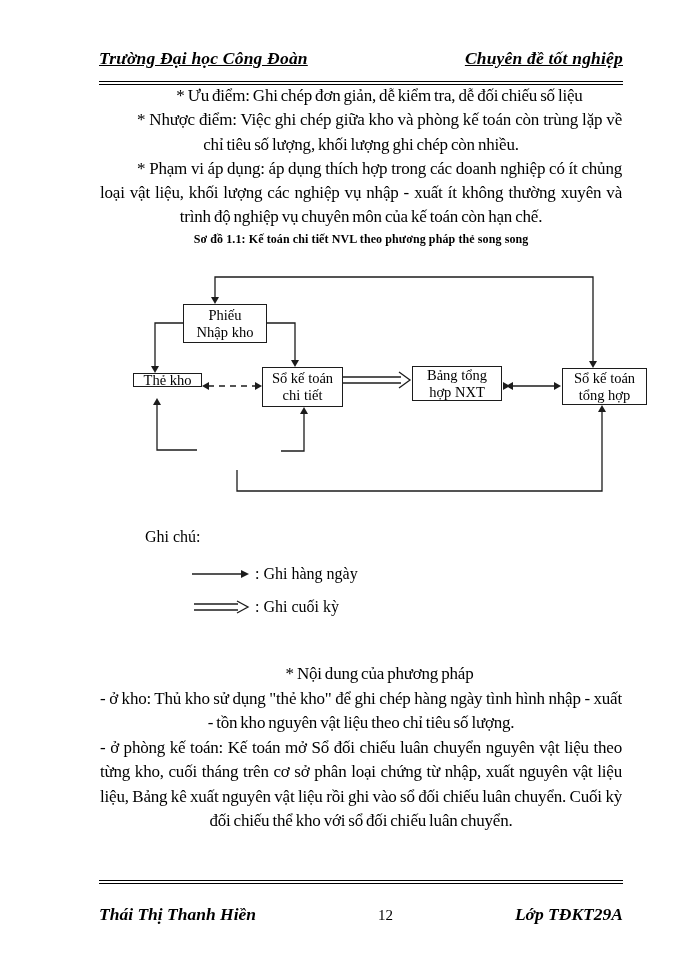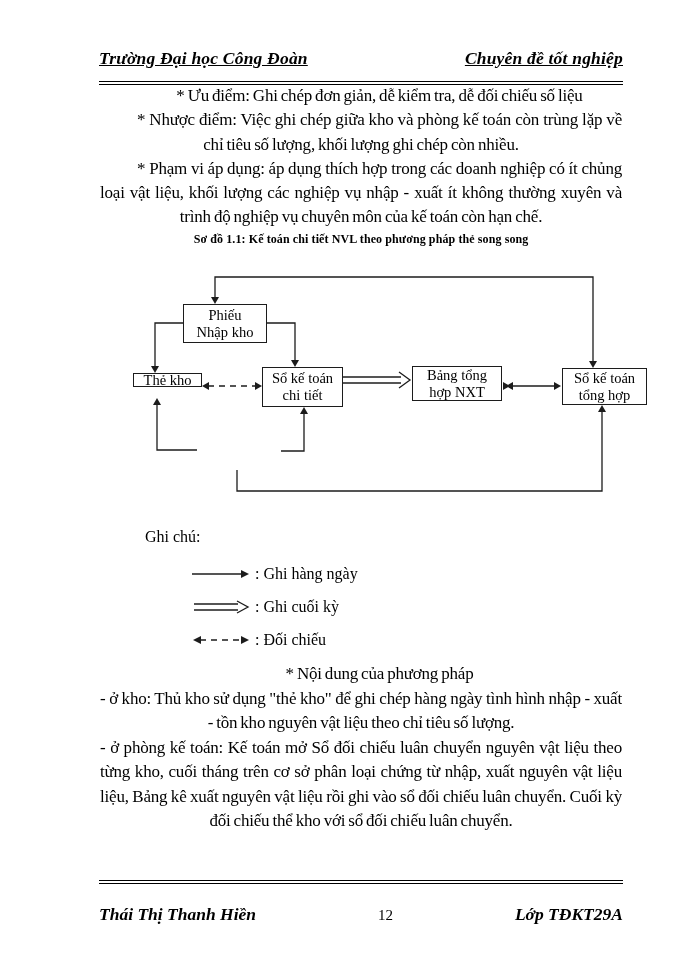--- a/index.html
+++ b/index.html
@@ -154,28 +154,20 @@
       <span class="ltxt">: Ghi hàng ngày</span>
     </div>
     <div class="lrow">
       <svg width="58" height="14" viewBox="0 0 58 14">
         <line x1="2" y1="4" x2="46" y2="4" stroke="#1c1c1c" stroke-width="1.3"></line>
         <line x1="2" y1="10" x2="46" y2="10" stroke="#1c1c1c" stroke-width="1.3"></line>
         <polyline points="45,1 56,7 45,13" fill="none" stroke="#1c1c1c" stroke-width="1.3"></polyline>
       </svg>
       <span class="ltxt">: Ghi cuối kỳ</span>
     </div>
-    <div class="lrow">
-      <svg width="58" height="14" viewBox="0 0 58 14">
-        <line x1="8" y1="7" x2="50" y2="7" stroke="#1c1c1c" stroke-width="1.3" stroke-dasharray="6,5"></line>
-        <polygon points="9,3 9,11 1,7" fill="#1c1c1c"></polygon>
-        <polygon points="49,3 49,11 57,7" fill="#1c1c1c"></polygon>
-      </svg>
-      <span class="ltxt">: Đối chiếu</span>
-    </div>
   </div>
 
   <div class="tblock lower" style="top:664px;">
     <div class="bline l ind">* Nội dung của phương pháp</div>
     <div class="bline j">- ở kho: Thủ kho sử dụng "thẻ kho" để ghi chép hàng ngày tình hình nhập - xuất</div>
     <div class="bline l">- tồn kho nguyên vật liệu theo chỉ tiêu số lượng.</div>
     <div class="bline j">- ở phòng kế toán: Kế toán mở Sổ đối chiếu luân chuyển nguyên vật liệu theo</div>
     <div class="bline j">từng kho, cuối tháng trên cơ sở phân loại chứng từ nhập, xuất nguyên vật liệu</div>
     <div class="bline j">liệu, Bảng kê xuất nguyên vật liệu rồi ghi vào sổ đối chiếu luân chuyển. Cuối kỳ</div>
     <div class="bline l">đối chiếu thể kho với sổ đối chiếu luân chuyển.</div>

